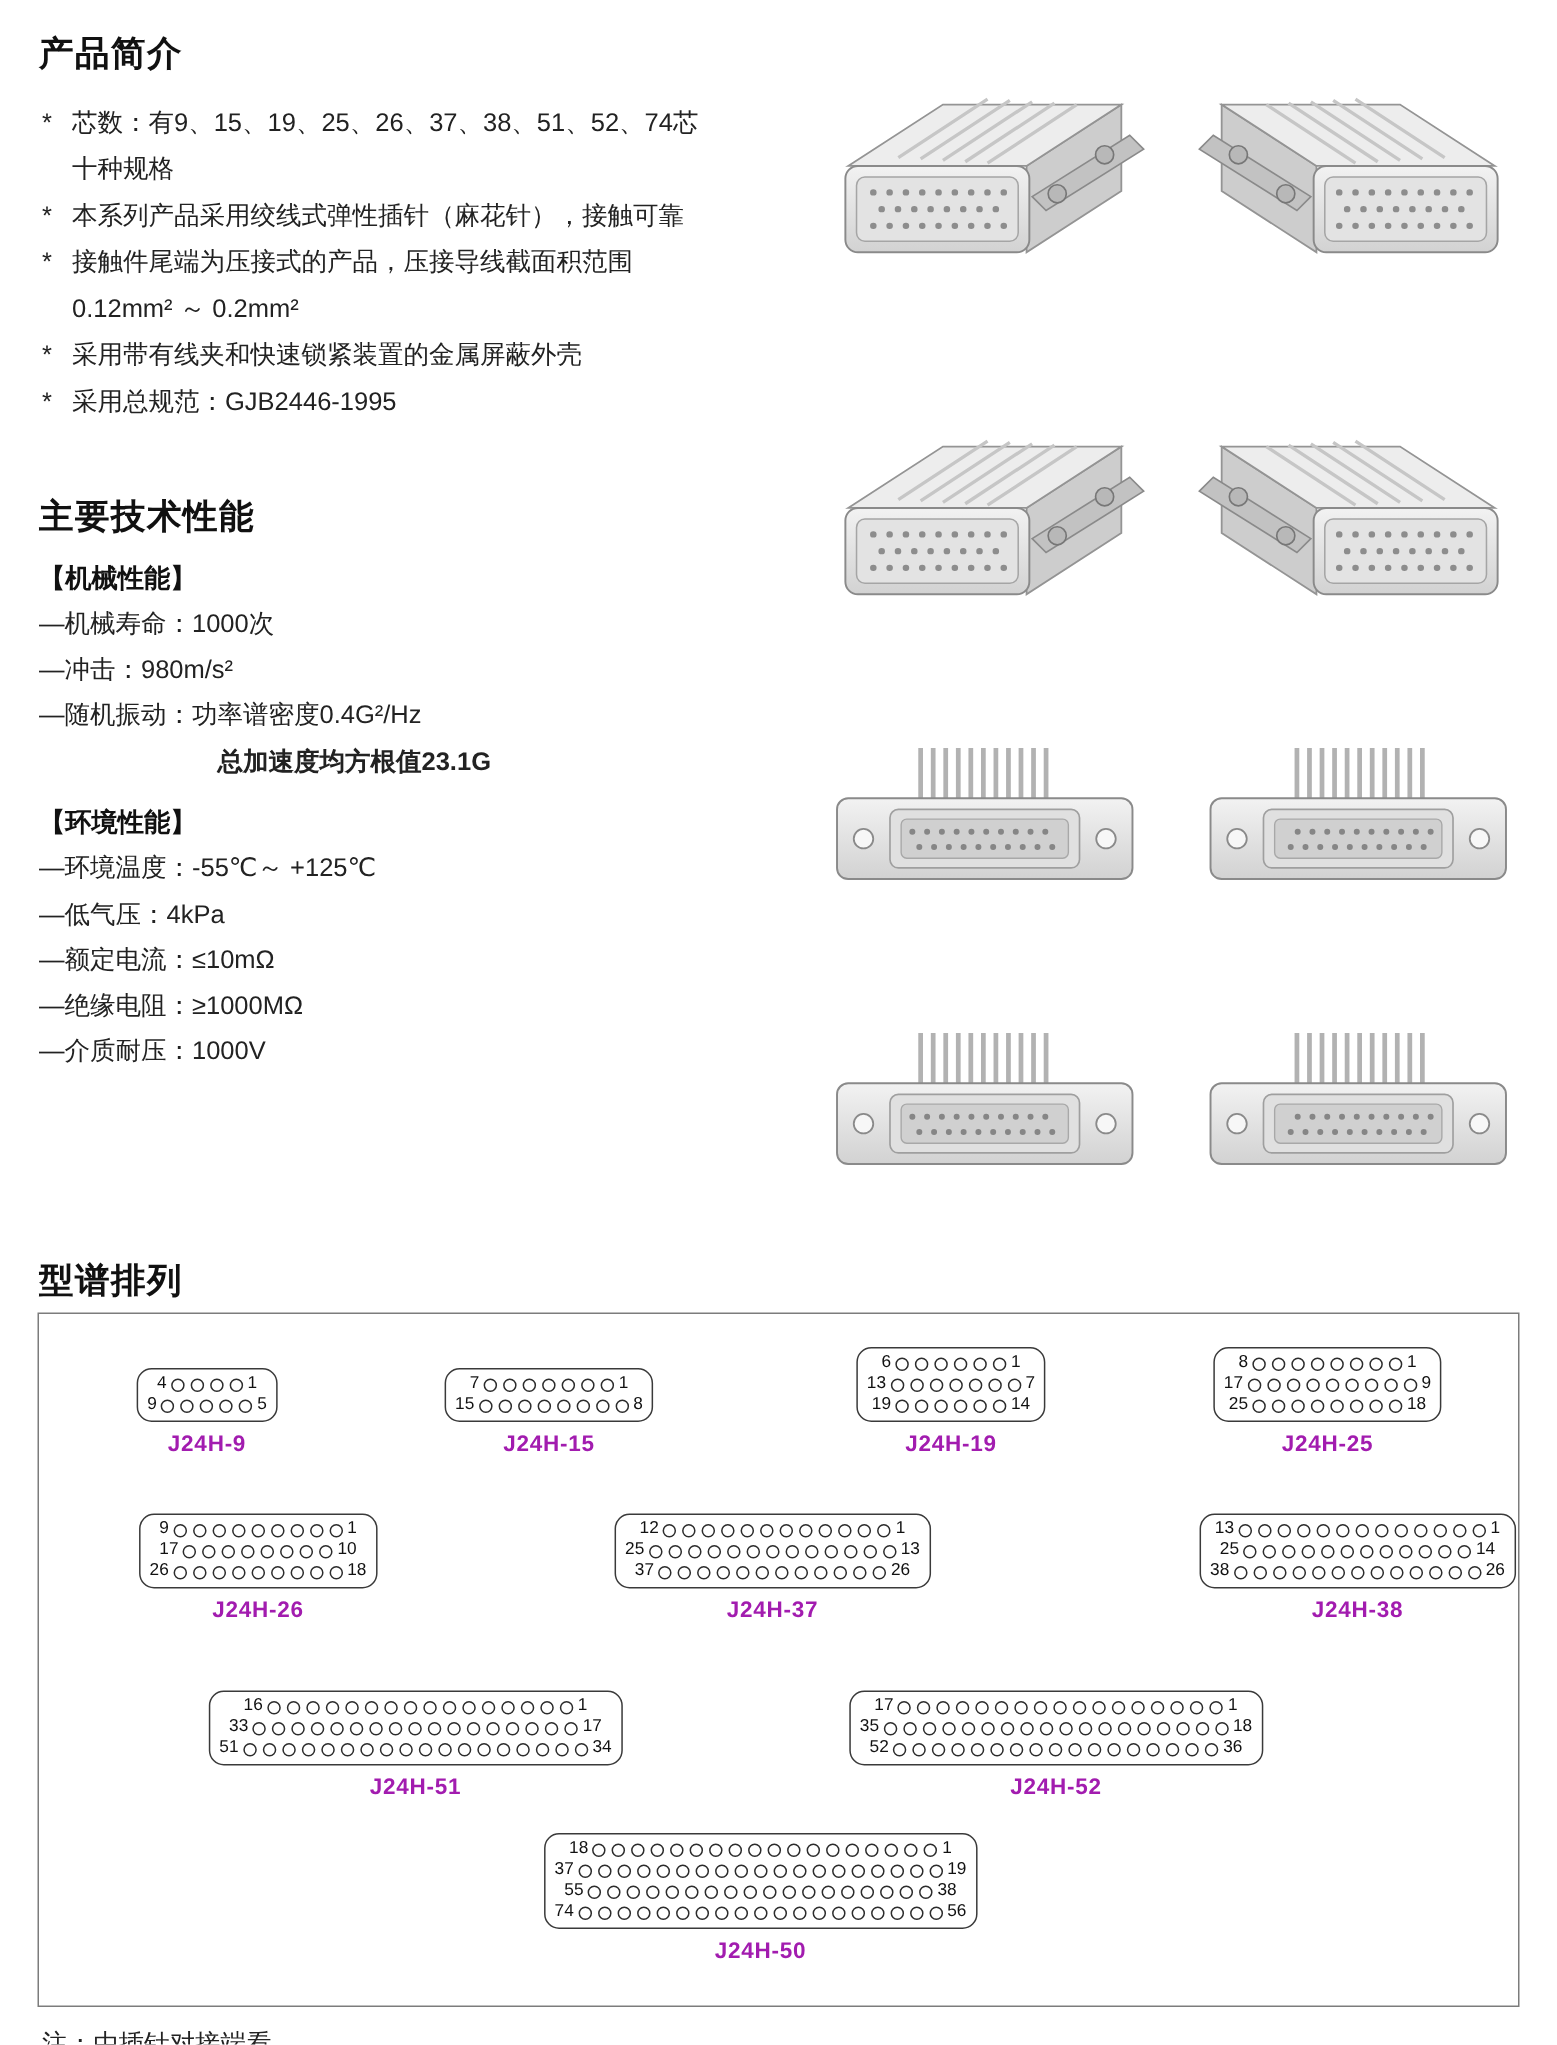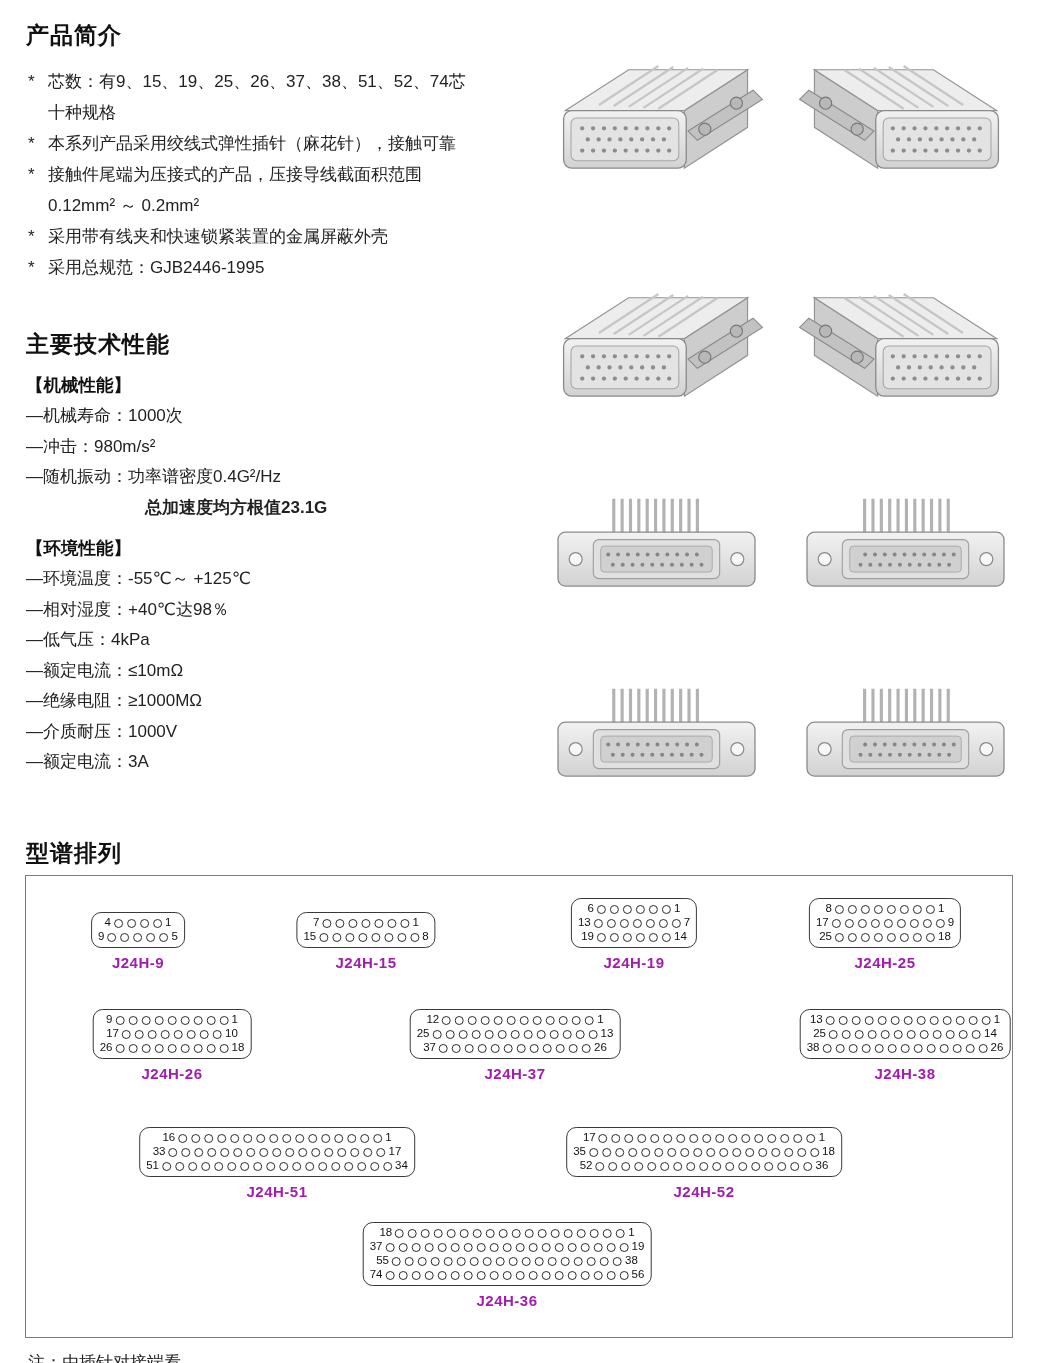--- a/index.html
+++ b/index.html
@@ -127,26 +127,24 @@
 
   <h2 class="sec-title perf-title">主要技术性能</h2>
   <div id="perf-sections">
       <div class="perf-sec-heading">【机械性能】</div>
       <div class="perf-item">—机械寿命：1000次</div>
       <div class="perf-item">—冲击：980m/s²</div>
       <div class="perf-item">—随机振动：功率谱密度0.4G²/Hz</div>
       <div class="perf-item indent">总加速度均方根值23.1G</div>
       <div class="perf-sec-heading">【环境性能】</div>
       <div class="perf-item">—环境温度：-55℃～ +125℃</div>
-      <div class="perf-item">—相对湿度：+40℃达98％</div>
       <div class="perf-item">—低气压：4kPa</div>
       <div class="perf-item">—额定电流：≤10mΩ</div>
       <div class="perf-item">—绝缘电阻：≥1000MΩ</div>
       <div class="perf-item">—介质耐压：1000V</div>
-      <div class="perf-item">—额定电流：3A</div>
     </div>
 </div>
 
 <div class="photos">
   <div class="photo-row photo-row-1">
     <svg class="photo" viewBox="0 0 240 185">
         <use href="#conn-iso"></use>
       </svg>
     <svg class="photo flip" viewBox="0 0 240 185">
         <use href="#conn-iso"></use>
@@ -683,17 +681,17 @@
           <span class="pin"></span>
           <span class="pin"></span>
           <span class="pin"></span>
           <span class="pin"></span>
           <span class="pin"></span>
           <span class="pin"></span>
           <span class="pin"></span>
           <span class="pin-num">56</span>
         </div>
       </div>
-      <div class="conn-label">J24H-36</div>
+      <div class="conn-label">J24H-50</div>
     </div>
   </div>
 
 <div class="note">注：由插针对接端看</div>
 
 </body></html>

